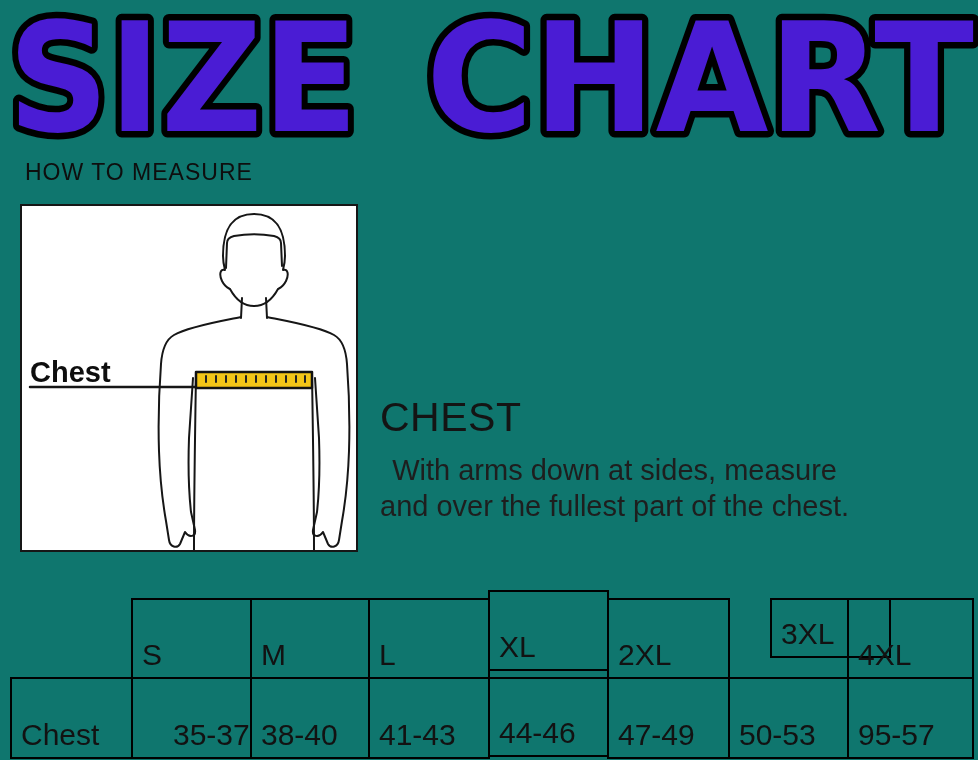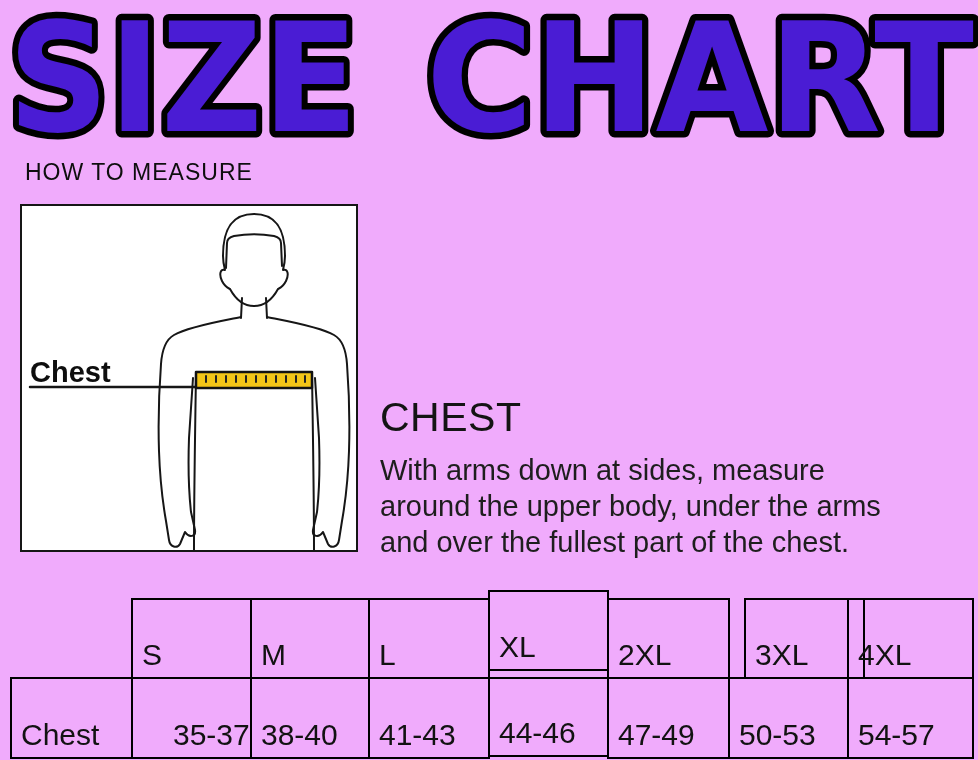--- a/index.html
+++ b/index.html
@@ -1,20 +1,20 @@
 <!DOCTYPE html>
 <html><head>
 <meta charset="utf-8">
 <style>
   html, body { margin: 0; padding: 0; background: #ffffff; }
   #stage {
     position: relative;
     width: 978px;
     height: 760px;
-    background: #f0abfc;
+    background: #0f766e;
     overflow: hidden;
     font-family: "Liberation Sans", sans-serif;
     color: #111;
   }
 
   
   #title-svg { position: absolute; left: 0; top: 0; }
   .title-word {
     font-family: "DejaVu Sans", "Liberation Sans", sans-serif;
     font-weight: 700;
@@ -59,21 +59,21 @@
     white-space: nowrap;
   }
   .chest-desc {
     position: absolute;
     left: 380px;
     top: 452px;
     font-size: 29px;
     line-height: 36px;
     color: #1e1e1e;
   }
-  .chest-desc div { white-space: nowrap; }
+  .chest-desc div { white-space: nowrap; text-align: center; }
 
   
   .cell {
     position: absolute;
     border: 2px solid #000000;
     box-sizing: border-box;
     display: flex;
     align-items: flex-end;
     padding: 0 0 5px 9px;
     font-size: 30px;
@@ -159,34 +159,33 @@
           M 234,170 v 6 M 244,170 v 6 M 254,170 v 6 M 264,170 v 6 M 274,170 v 6 M 283,170 v 6"></path>
       </g>
 
       <text x="8" y="176" font-size="29" font-weight="bold" fill="#0e0e0e" font-family="Liberation Sans, sans-serif">Chest</text>
     </svg>
   </div>
 
   <div class="chest-heading">CHEST</div>
   <div class="chest-desc">
     <div>With arms down at sides, measure</div>
-    <div>around the upper body, under the arms</div>
     <div>and over the fullest part of the chest.</div>
   </div>
 
   <div class="cell" style="left:131px; top:598px; width:121px; height:81px;">S</div>
   <div class="cell" style="left:250px; top:598px; width:120px; height:81px;">M</div>
   <div class="cell" style="left:368px; top:598px; width:122px; height:81px;">L</div>
   <div class="cell" style="left:488px; top:590px; width:121px; height:81px;">XL</div>
   <div class="cell" style="left:607px; top:598px; width:123px; height:81px;text-align:center;">2XL</div>
-  <div class="cell" style="left:744px; top:598px; width:121px; height:81px;">3XL</div>
+  <div class="cell" style="left:770px; top:598px; width:121px; height:60px;">3XL</div>
   <div class="cell" style="left:847px; top:598px; width:127px; height:81px;">4XL</div>
 
   <div class="cell" style="left:10px;  top:677px; width:123px; height:82px;">Chest</div>
   <div class="cell" style="left:131px; top:677px; width:121px; height:82px;padding-left:40px;">35-37</div>
   <div class="cell" style="left:250px; top:677px; width:120px; height:82px;">38-40</div>
   <div class="cell" style="left:368px; top:677px; width:122px; height:82px;">41-43</div>
   <div class="cell" style="left:488px; top:677px; width:121px; height:80px;">44-46</div>
   <div class="cell" style="left:607px; top:677px; width:123px; height:82px;">47-49</div>
   <div class="cell" style="left:728px; top:677px; width:121px; height:82px;">50-53</div>
-  <div class="cell" style="left:847px; top:677px; width:127px; height:82px;">54-57</div>
+  <div class="cell" style="left:847px; top:677px; width:127px; height:82px;">95-57</div>
 
 </div>
 
 </body></html>

